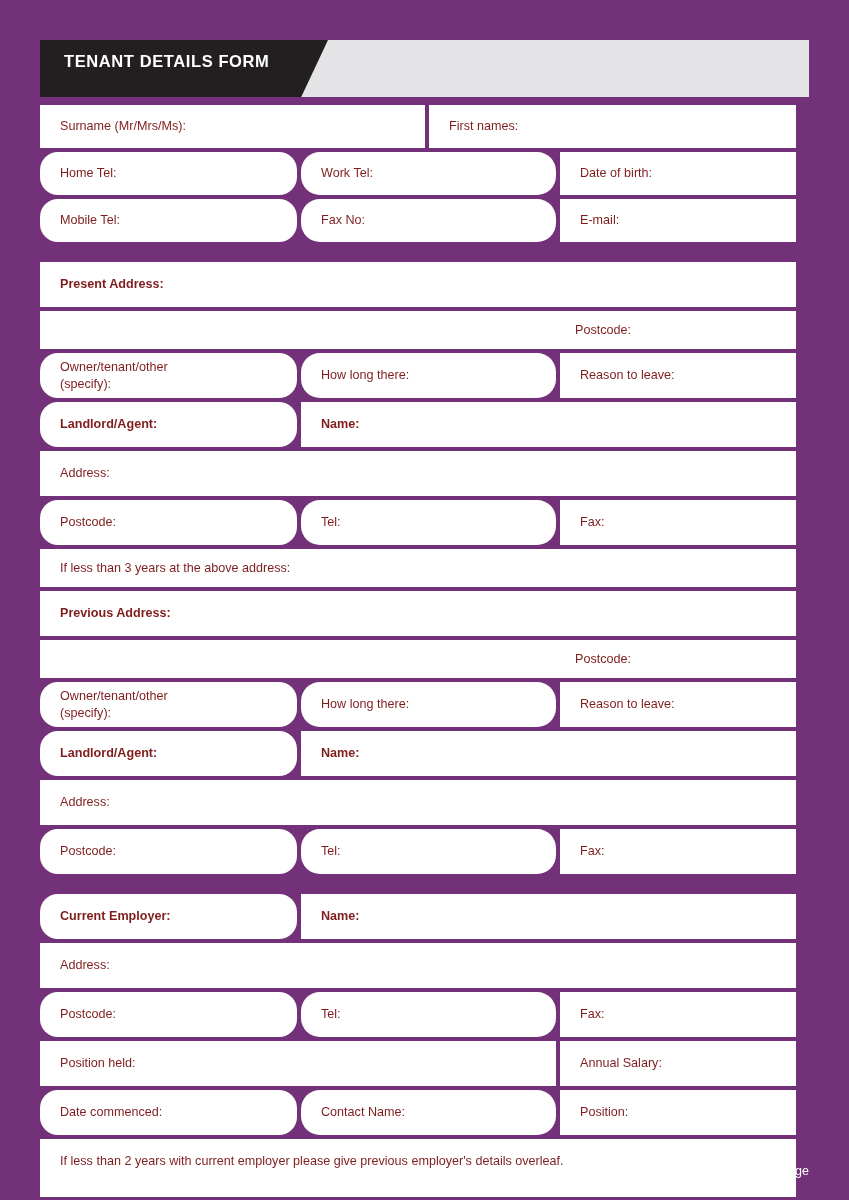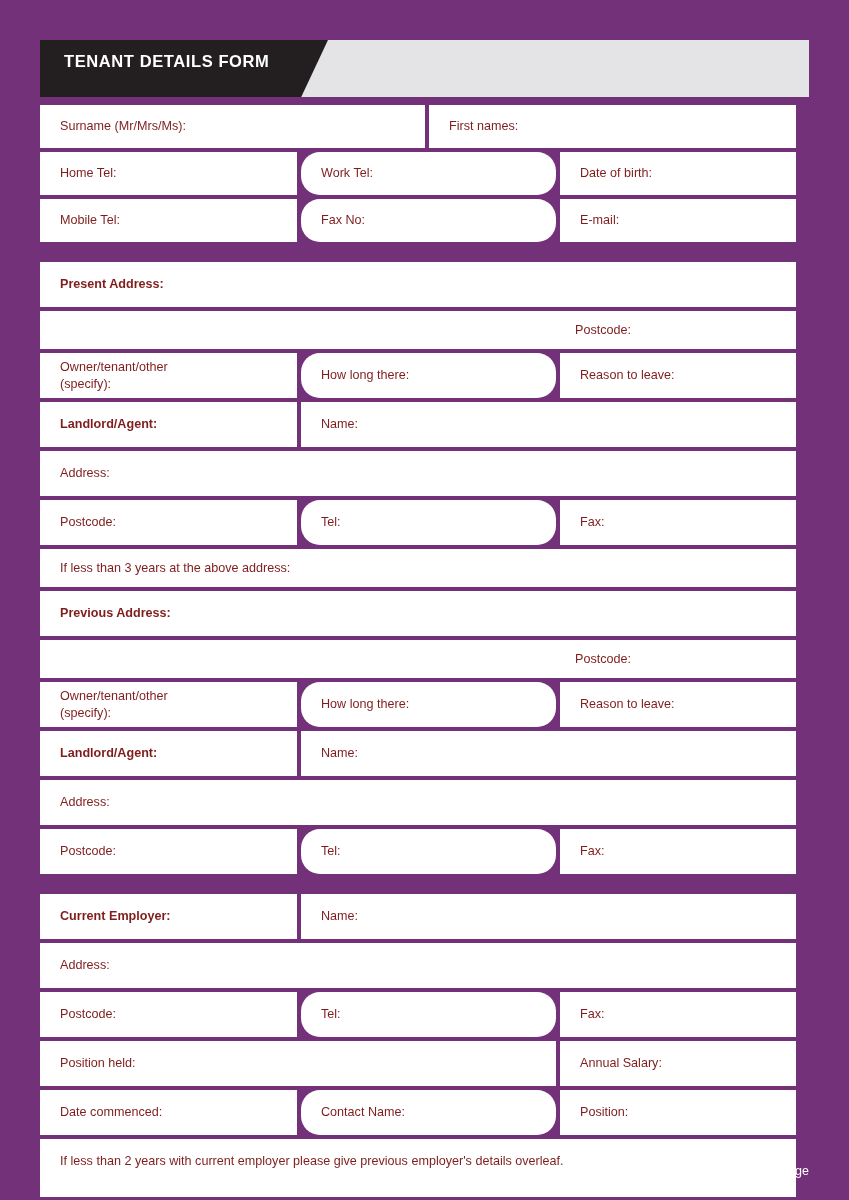--- a/index.html
+++ b/index.html
@@ -89,25 +89,25 @@
     line-height: 1.28;
   }
   .cell:last-child { margin-right: 13px; }
 
   .cell.tall { min-height: 43px; }
   .cell.xtall { min-height: 45px; }
 
   .cell.bold { font-weight: bold; }
 
   
-  .c1 { width: 257px; flex: none; }
+  .c1 { width: 257px; flex: none; border-radius: 18px; }
   .c2 { width: 255px; flex: none; border-radius: 19px; }
   .c3 { flex: 1 1 auto; }
   .c12 { width: 516px; flex: none; }
-  .c23 { flex: 1 1 auto; }
+  .c23 { flex: 1 1 auto; font-weight: bold; }
   .full { flex: 1 1 auto; }
   .surname { width: 385px; flex: none; }
   .firstnames { flex: 1 1 auto; }
 
   .label { white-space: pre-line; }
 
   .postcode-inline {
     padding-left: 0;
     justify-content: flex-start;
   }

